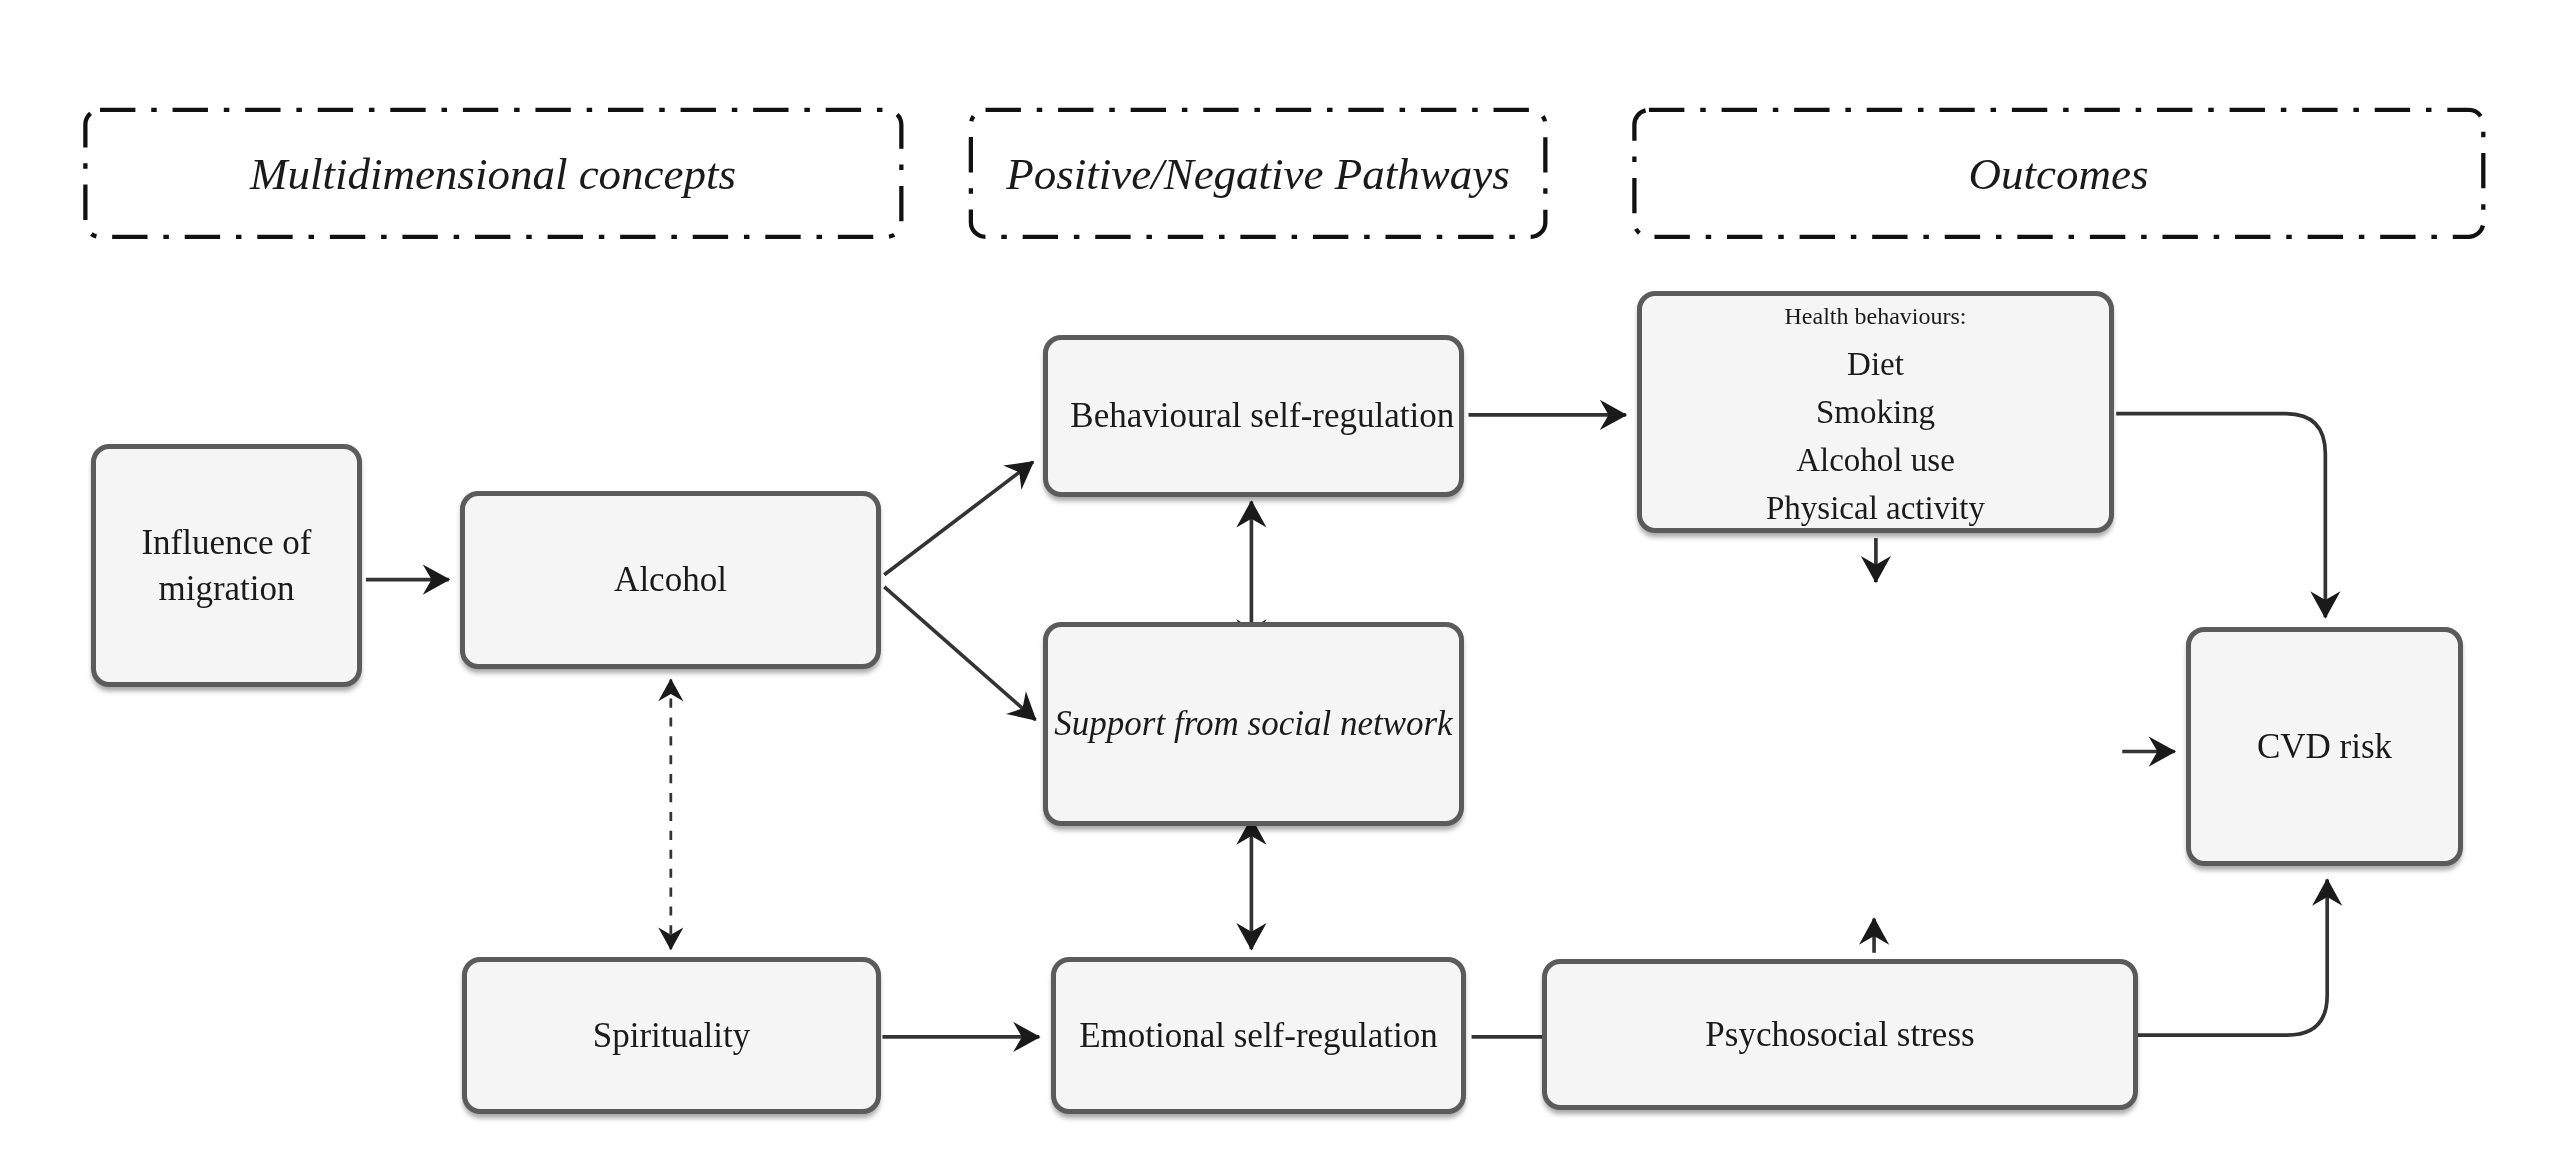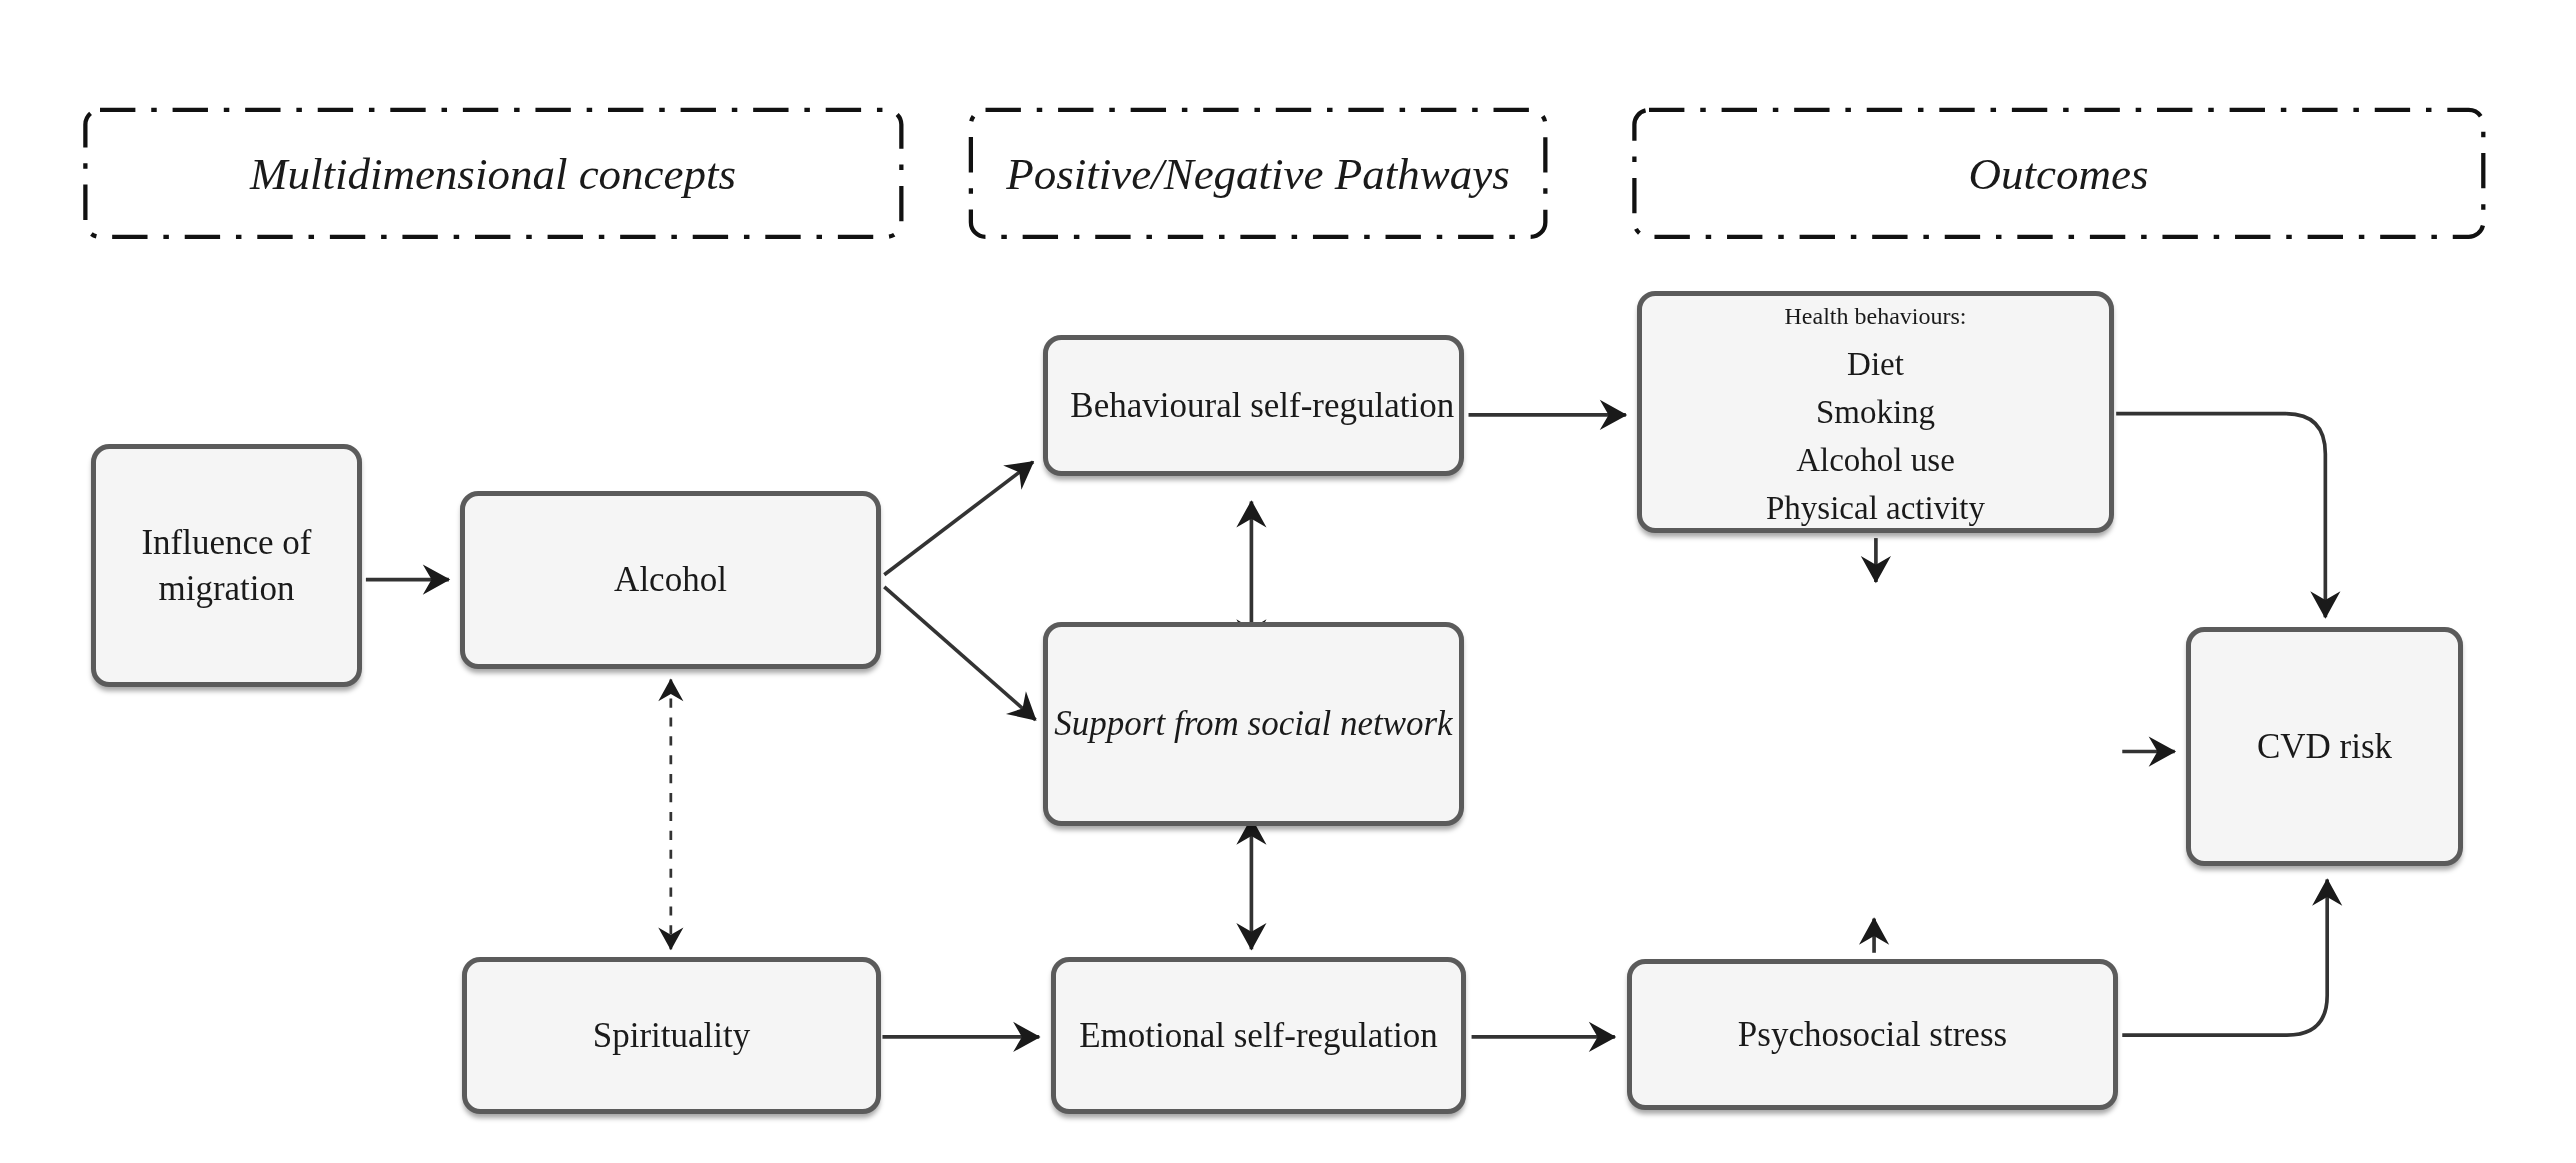--- a/index.html
+++ b/index.html
@@ -76,21 +76,21 @@
   <div class="hdr-label" style="left:1634px;top:110px;width:849px;height:127px;">Outcomes</div>
 
   <div class="box" style="left:91px;top:444px;width:271px;height:243px;">
     <span>Influence of migration</span>
   </div>
 
   <div class="box" style="left:460px;top:491px;width:421px;height:178px;">
     <span>Alcohol</span>
   </div>
 
-  <div class="box" style="left:1043px;top:335px;width:421px;height:141px;padding-left:20px;">
+  <div class="box" style="left:1043px;top:335px;width:421px;height:162px;padding-left:20px;">
     <span>Behavioural self-regulation</span>
   </div>
 
   <div class="box" style="left:1043px;top:622px;width:421px;height:204px;font-style:italic;">
     <span>Support from social network</span>
   </div>
 
   <div class="box list-tight" style="left:1637px;top:291px;width:477px;height:242px;">
     <div class="title">Health behaviours:</div>
     <div class="item">Diet</div>
@@ -101,21 +101,21 @@
 
 
   <div class="box" style="left:462px;top:957px;width:419px;height:157px;">
     <span>Spirituality</span>
   </div>
 
   <div class="box" style="left:1051px;top:957px;width:415px;height:157px;">
     <span class="nowrap">Emotional self-regulation</span>
   </div>
 
-  <div class="box" style="left:1627px;top:959px;width:491px;height:151px;">
+  <div class="box" style="left:1542px;top:959px;width:596px;height:151px;">
     <span>Psychosocial stress</span>
   </div>
 
   <div class="box" style="left:2186px;top:627px;width:277px;height:239px;">
     <span>CVD risk</span>
   </div>
 
 </div>
 
 

